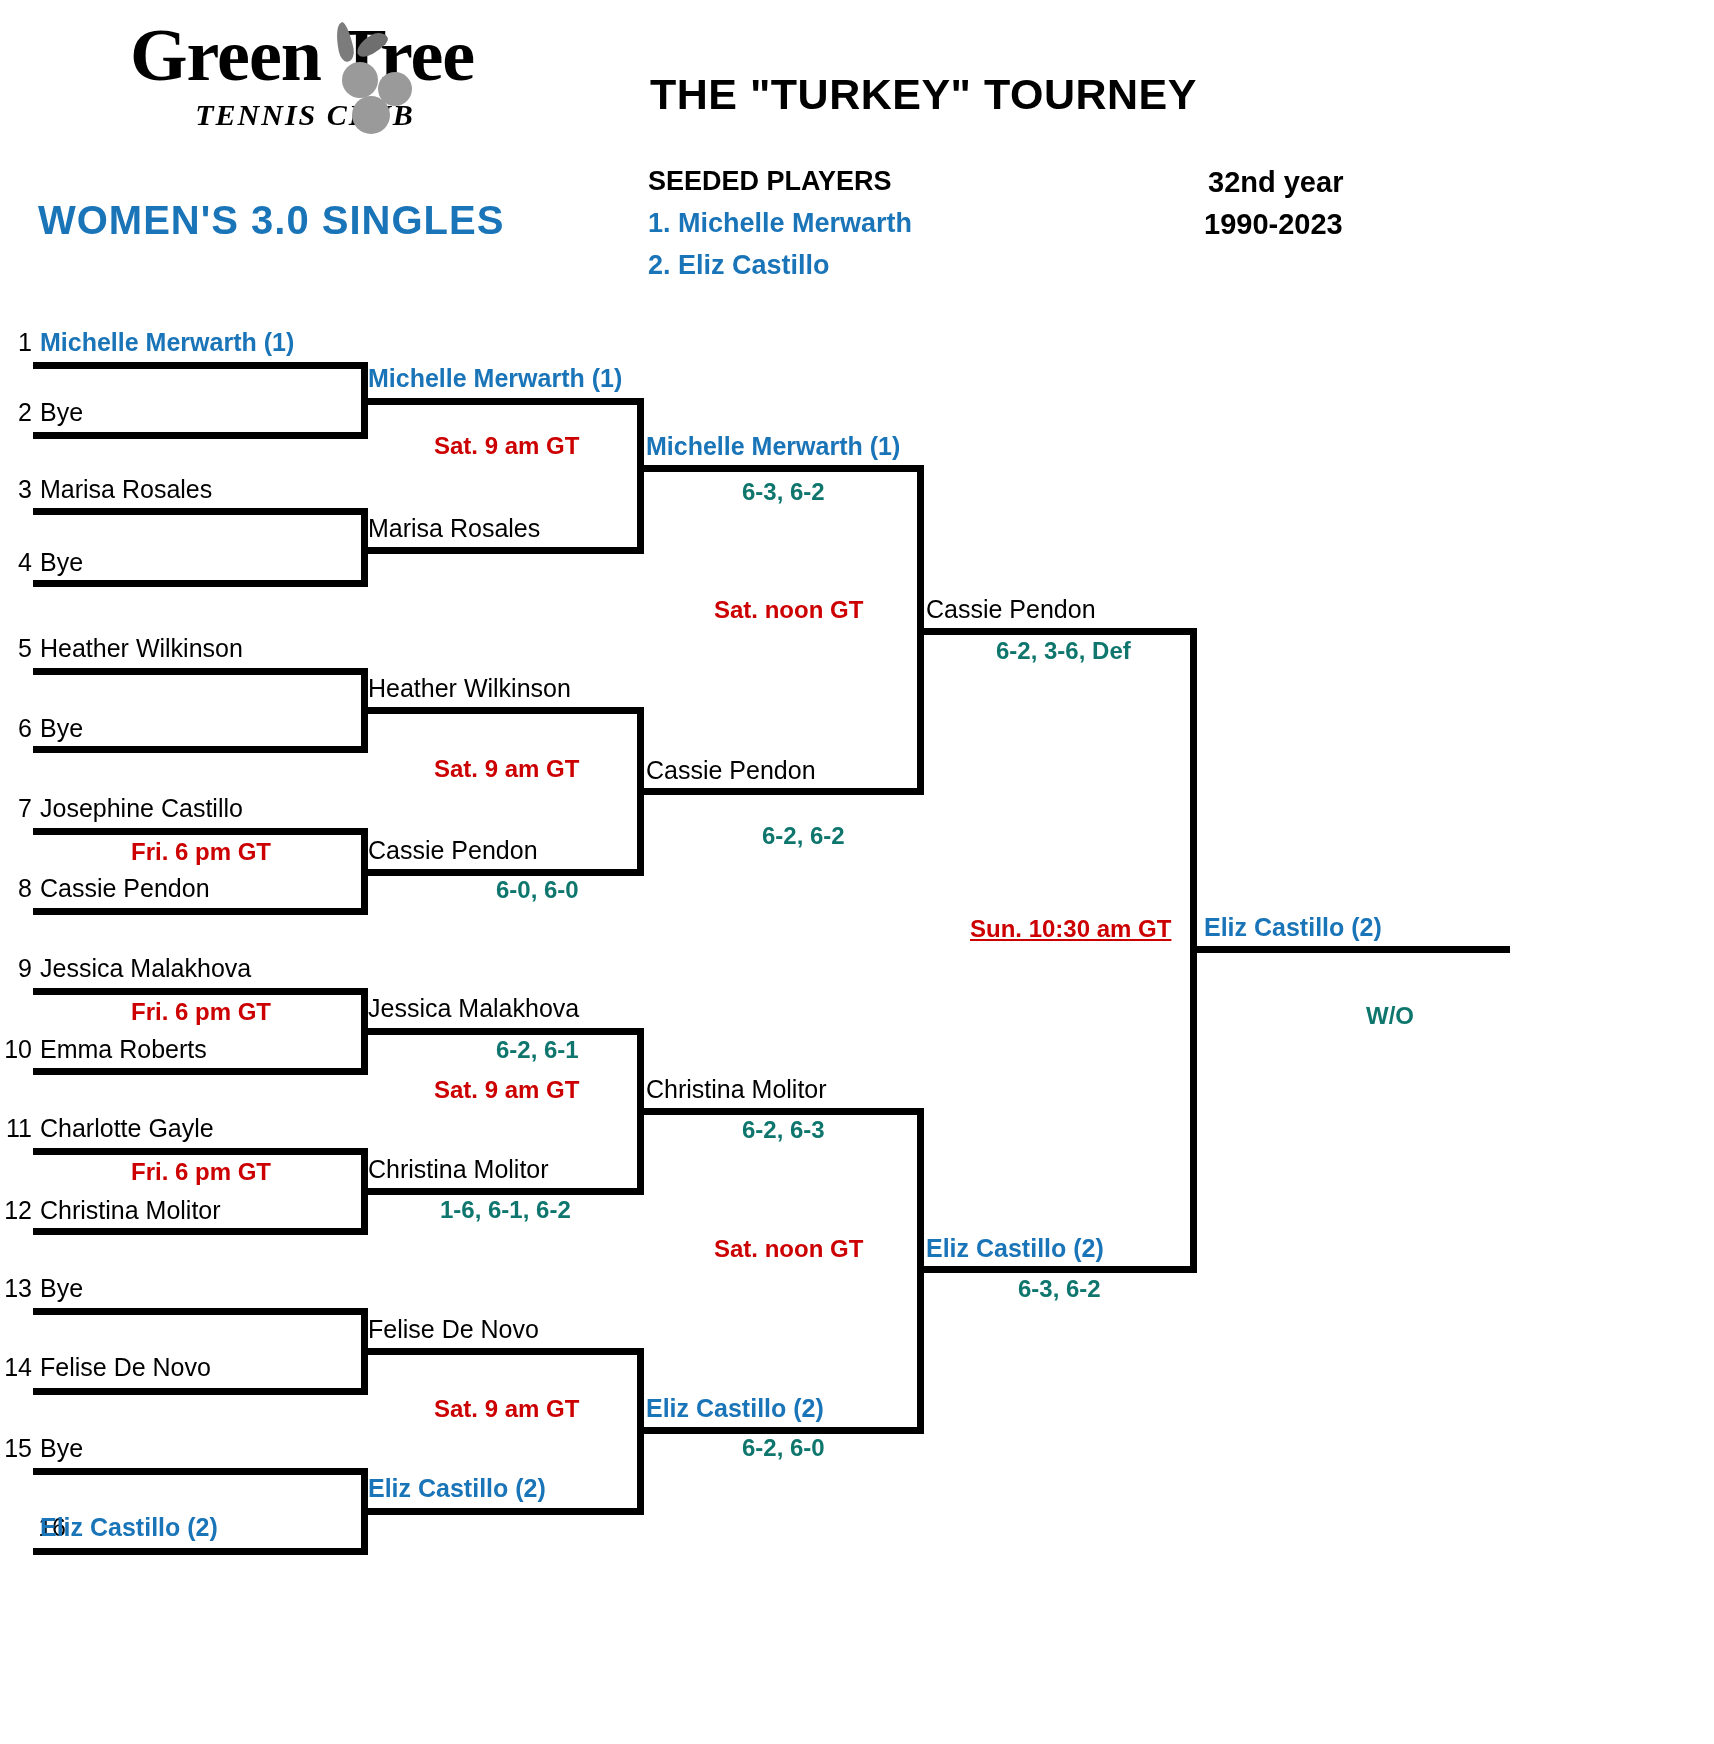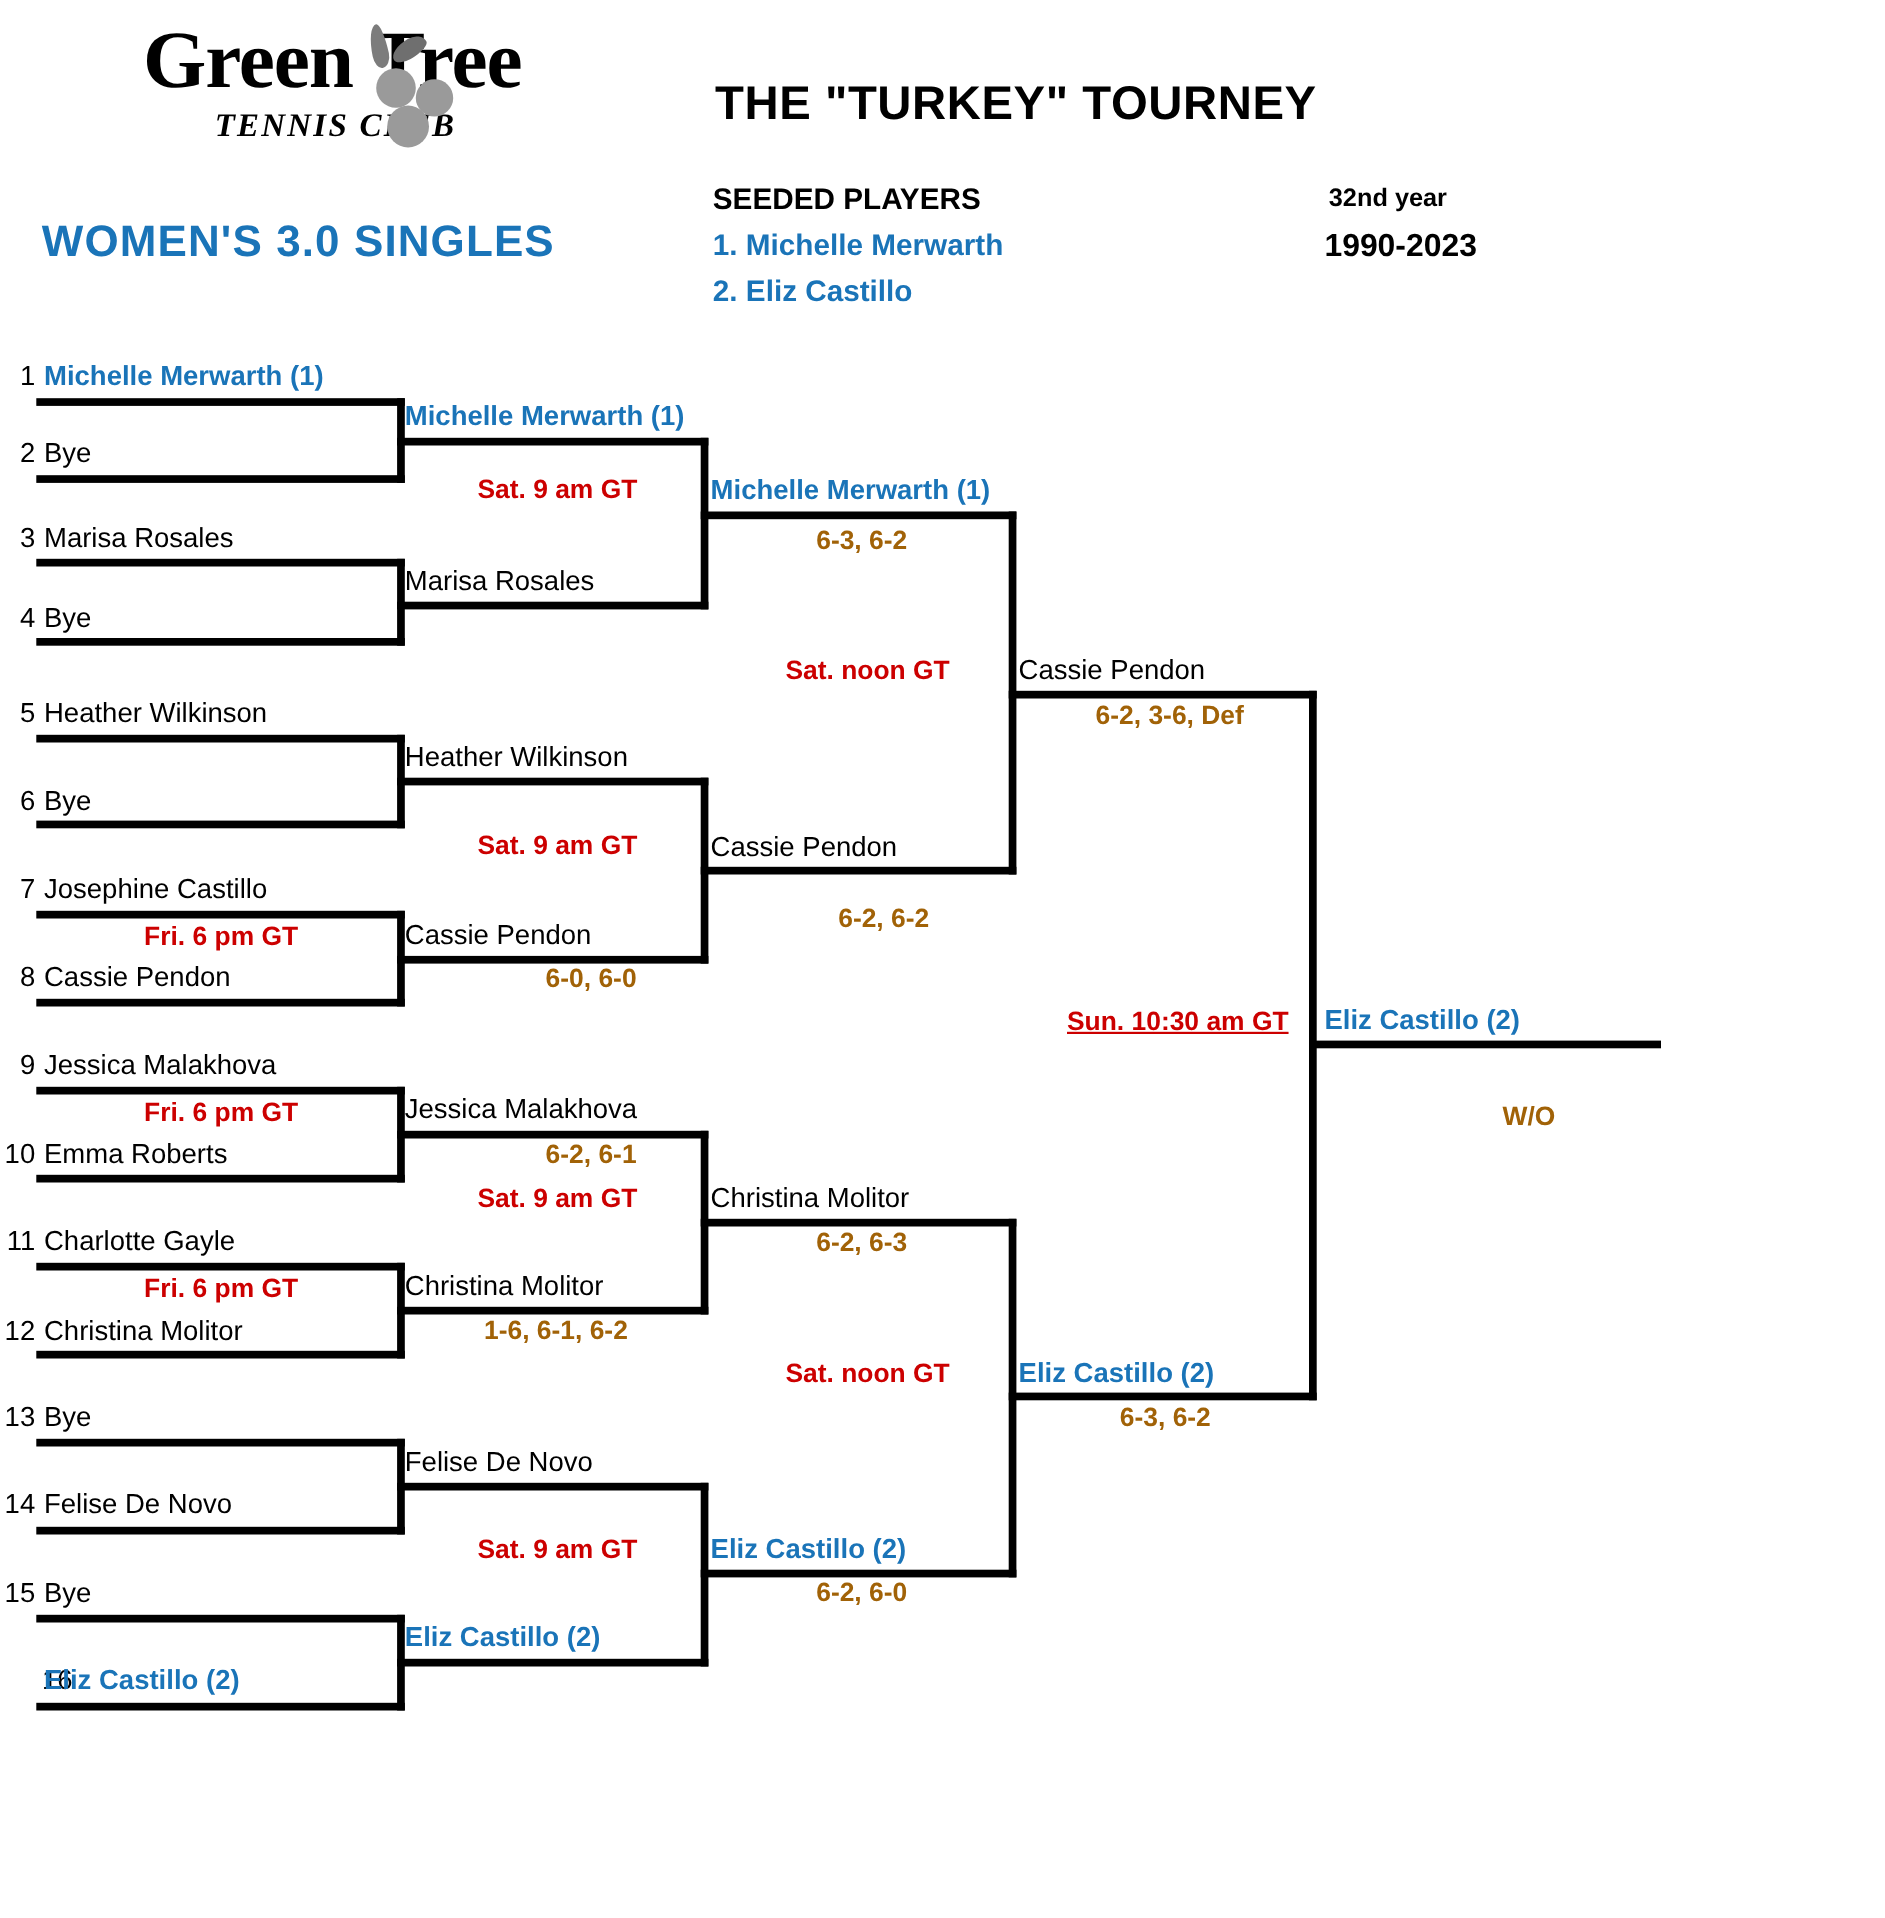--- a/index.html
+++ b/index.html
@@ -109,21 +109,21 @@
     font-weight: 700;
     color: #1a74b8;
     white-space: nowrap;
   }
   #seed-1 { top: 208px; }
   #seed-2 { top: 250px; }
   #year-count {
     position: absolute;
     left: 1208px;
     top: 166px;
-    font-size: 23px;
+    font-size: 29px;
     font-weight: 700;
     color: #000000;
     white-space: nowrap;
   }
   #year-range {
     position: absolute;
     left: 1204px;
     top: 208px;
     font-size: 29px;
     font-weight: 700;
@@ -163,21 +163,21 @@
     position: absolute;
     font-size: 24px;
     font-weight: 700;
     color: #cc0000;
     white-space: nowrap;
   }
   .score {
     position: absolute;
     font-size: 24px;
     font-weight: 700;
-    color: #a16207;
+    color: #0f766e;
     white-space: nowrap;
   }
 </style>
 </head>
 <body>
 
 <div id="page">
 
   <div id="logo-block">
     <div id="logo-wordmark">Green Tree</div>

